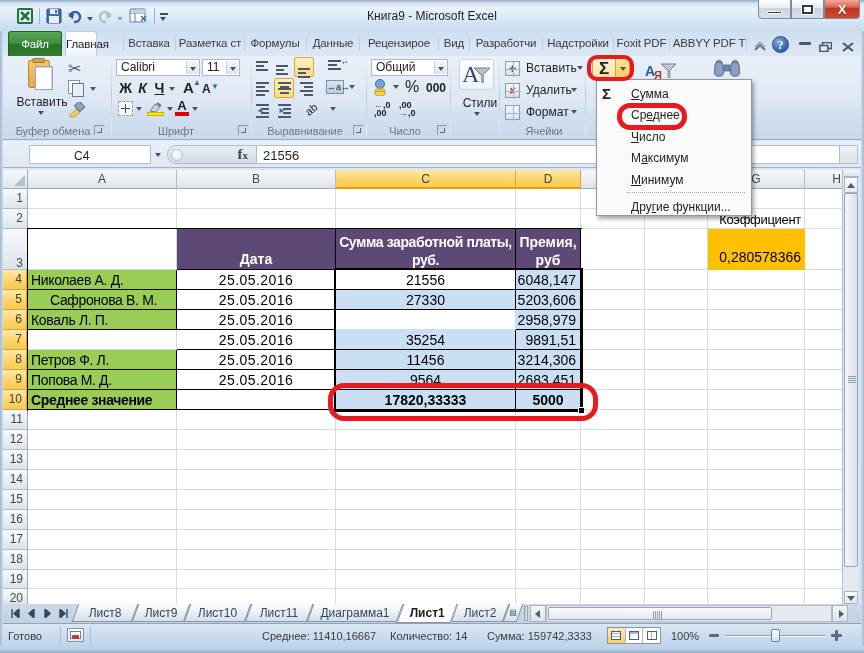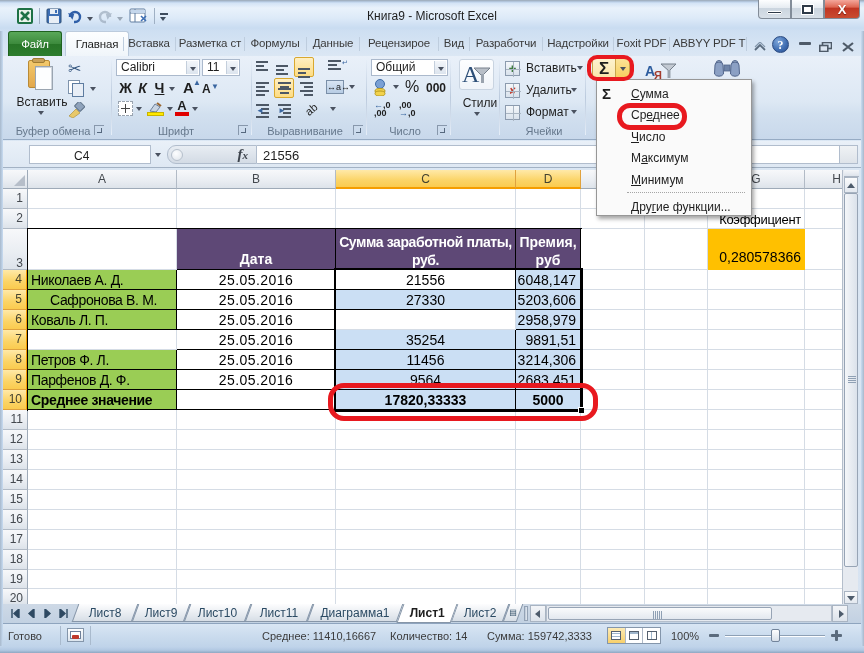--- a/index.html
+++ b/index.html
@@ -164,21 +164,21 @@
   <div class="wbtn">
       <div style="width:11px;height:9px;border:2px solid #2E3A48;outline:1px solid #fff;background:#fff;"></div>
     </div>
   <div class="wbtn close" style="width:36px;">
       <span style="color:#fff;font-weight:bold;font-size:13px;text-shadow:0 1px 1px #7a1f10;">X</span>
     </div>
 </div>
 
 <div id="tabstrip" class="abs">
   <div class="rtab" id="tab-file" style="left:5px;width:54px;">Файл</div>
-  <div class="rtab" id="tab-active" style="left:62px;width:64px;">Главная</div>
+  <div class="rtab" id="tab-active" style="left:62px;width:32px;">Главная</div>
   <div class="rtab" style="left:120px;width:52px;">Вставка</div>
   <div class="rtab" style="left:173px;width:68px;">Разметка ст</div>
   <div class="rtab" style="left:242px;width:60px;">Формулы</div>
   <div class="rtab" style="left:304px;width:52px;">Данные</div>
   <div class="rtab" style="left:357px;width:78px;">Рецензирое</div>
   <div class="rtab" style="left:436px;width:30px;">Вид</div>
   <div class="rtab" style="left:467px;width:72px;">Разработчи</div>
   <div class="rtab" style="left:540px;width:70px;">Надстройки</div>
   <div class="rtab" style="left:611px;width:55px;">Foxit PDF</div>
   <div class="rtab" style="left:667px;width:78px;">ABBYY PDF T</div>
@@ -383,21 +383,21 @@
 
 <div id="fbar" class="abs">
   <div id="namebox">
       <span style="position:absolute;left:44px;top:3px;">C4</span>
     </div>
   <div style="position:absolute;left:148px;top:4px;width:15px;height:19px;">
       <div class="darr" style="left:4px;top:8px;"></div>
     </div>
   <div id="fxcapsule">
     <div style="position:absolute;left:3px;top:3px;width:12px;height:12px;border-radius:50%;background:radial-gradient(circle at 40% 35%,#FDFEFF,#DDE3EA);border:1px solid #B6C0CC;"></div>
-    <div style="position:absolute;right:8px;top:0;font-family:'Liberation Serif',serif;font-style:italic;font-weight:bold;font-size:15px;color:#3E454E;">f<span style="font-size:11px;">x</span></div>
+    <div style="position:absolute;right:8px;top:0;font-family:'Liberation Serif',serif;font-weight:bold;font-size:15px;color:#3E454E;">f<span style="font-size:11px;">x</span></div>
   </div>
   <div id="ffield">21556</div>
   <div id="fchev"></div>
 </div>
 
 <div id="grid" class="abs">
 
   <div style="position:absolute;left:0;top:0;width:25px;height:19px;background:linear-gradient(180deg,#F7F8FA,#E9EDF2 60%,#DDE3EA);border-right:1px solid #9EAAB8;border-bottom:1px solid #9EAAB8;">
     <div style="position:absolute;right:2px;bottom:2px;width:0;height:0;border-left:11px solid transparent;border-bottom:11px solid #B6BEC9;"></div>
   </div>
@@ -465,20 +465,21 @@
   <div style="position:absolute;left:24px;top:58px;width:555px;height:183px;border-left:1px solid #000;border-top:1px solid #000;">
     <div class="cell purp tbl" style="left:149px;top:0;width:159px;height:41px;padding-top:22px;">Дата</div>
     <div class="cell purp tbl" style="left:308px;top:0;width:180px;height:41px;padding-top:4px;line-height:18px;letter-spacing:-0.4px;">Сумма заработной платы,<br>руб.</div>
     <div class="cell purp tbl" style="left:488px;top:0;width:65px;height:41px;padding-top:4px;line-height:18px;">Премия,<br>руб</div>
 
     <div class="cell green tbl nm" style="top:41px;">Николаев А. Д.</div>
     <div class="cell green tbl nm" style="top:61px;text-align:center;">Сафронова В. М.</div>
     <div class="cell green tbl nm" style="top:81px;">Коваль Л. П.</div>
     <div class="cell green tbl nm" style="top:101px;margin-top:40px;">Парфенов Д. Ф.</div>
     <div class="cell green tbl nm" style="top:121px;">Петров Ф. Л.</div>
+    <div class="cell green tbl nm" style="top:141px;">Попова М. Д.</div>
     <div class="cell green tbl nm" style="top:161px;font-weight:bold;">Среднее значение</div>
 
     <div class="cell tbl dt" style="top:41px;">25.05.2016</div>
     <div class="cell tbl dt" style="top:61px;">25.05.2016</div>
     <div class="cell tbl dt" style="top:81px;">25.05.2016</div>
     <div class="cell tbl dt" style="top:101px;">25.05.2016</div>
     <div class="cell tbl dt" style="top:121px;">25.05.2016</div>
     <div class="cell tbl dt" style="top:141px;">25.05.2016</div>
     <div class="cell tbl dt" style="top:161px;"></div>
 

